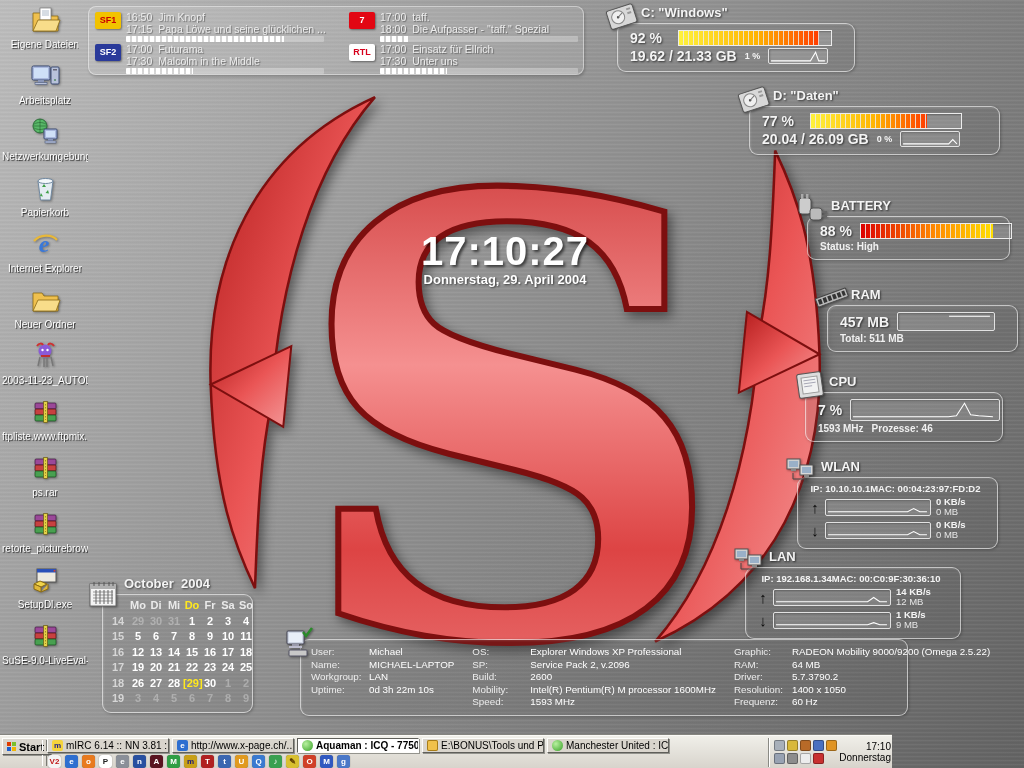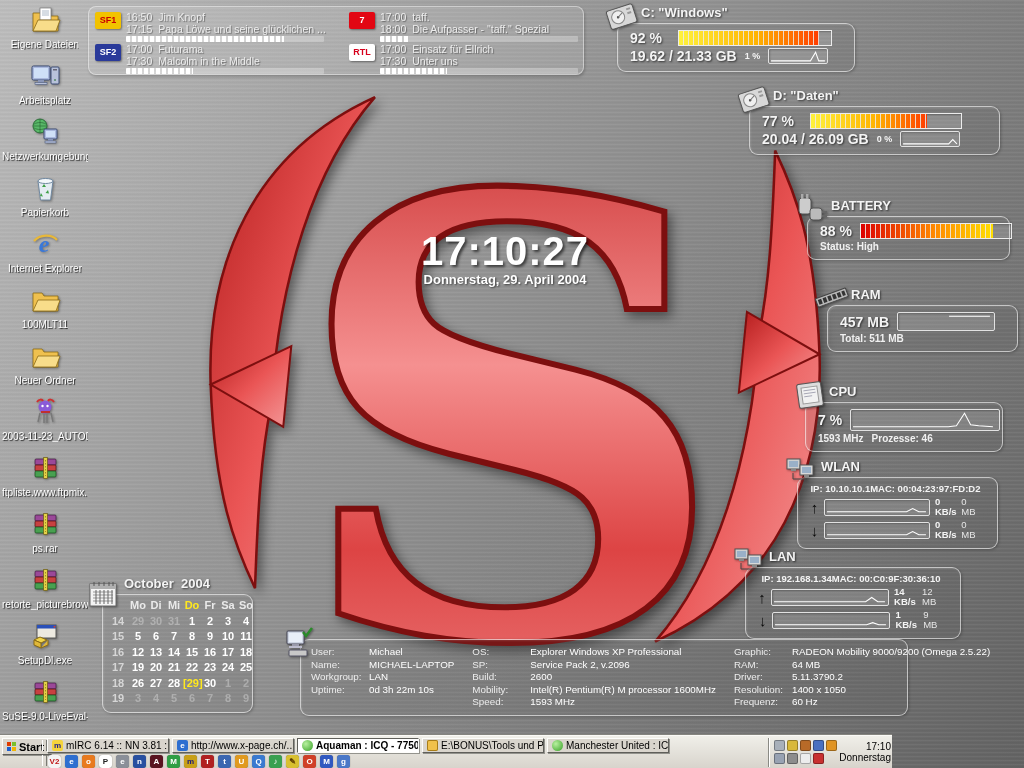--- a/index.html
+++ b/index.html
@@ -39,21 +39,21 @@
   .barfill.hot{background:linear-gradient(90deg,#fff23c,#ffb400 55%,#ff3c00)}
   .barfill.bat{background:linear-gradient(90deg,#dd0000,#ff8800 55%,#ffdf00)}
   .barfill::after{content:"";position:absolute;inset:0;
           background:repeating-linear-gradient(90deg,transparent 0 4px,rgba(235,235,235,.85) 4px 5px)}
   .graph{border:1px solid #e2e2e2;background:rgba(255,255,255,.14);box-shadow:inset 1px 1px 2px rgba(0,0,0,.25);
          border-radius:2px;flex:none;display:inline-block}
   .graph svg{display:block;width:100%;height:100%}
   .nethead{display:flex;justify-content:center;font-size:9.5px;font-weight:bold;margin:1px 0 3px}
   .net-row{display:flex;align-items:center;gap:5px;margin:3px 0}
   .arrow{font-size:15px;font-weight:bold;color:#0a0a0a;text-shadow:none;line-height:1;width:10px;text-align:center}
-  .rates{display:flex;flex-direction:row;line-height:10px;font-size:9.5px}
+  .rates{display:flex;flex-direction:column;line-height:10px;font-size:9.5px}
   .rates b{font-weight:bold}.rates i{font-style:normal;color:#e6e6e6}
   
   #tvw{position:absolute;left:88px;top:6px;width:494px;height:67px;z-index:3;
        border:1px solid rgba(255,255,255,.45);border-radius:8px;background:rgba(255,255,255,.10);
        box-shadow:1px 2px 3px rgba(0,0,0,.2)}
   .ch{position:absolute;width:240px;display:flex;gap:5px}
   .chlogo{width:26px;height:17px;border-radius:2px;font:bold 9px/17px "Liberation Sans",sans-serif;text-align:center;
           box-shadow:1px 1px 2px rgba(0,0,0,.4);flex:none;margin-top:1px}
   .chbody{flex:1;min-width:0}
   .chline{display:flex;gap:6px;font-size:10.5px;line-height:12px;color:#ededed;
@@ -173,27 +173,20 @@
           <text x="15" y="24" font-family="Liberation Serif,serif" font-size="24" font-weight="bold" font-style="italic" fill="#3a78d8" text-anchor="middle">e</text>
           <path d="M5 13c6-7 18-7 23-1" stroke="#e8b83a" stroke-width="2.2" fill="none"></path>
         </svg></span>
       <span class="dlabel">Internet Explorer</span>
     </div>
     <div class="desk-item">
       <span class="dicon"><svg viewBox="0 0 33 33">
           <path d="M4 9h9l2 3h14v15H4z" fill="#efc04e" stroke="#8a6a14" stroke-width=".8"></path>
           <path d="M4 27 9 16h22l-4 11z" fill="#f8dd8a" stroke="#8a6a14" stroke-width=".8"></path>
         </svg></span>
-      <span class="dlabel">100MLT11</span>
-    </div>
-    <div class="desk-item">
-      <span class="dicon"><svg viewBox="0 0 33 33">
-          <path d="M4 9h9l2 3h14v15H4z" fill="#efc04e" stroke="#8a6a14" stroke-width=".8"></path>
-          <path d="M4 27 9 16h22l-4 11z" fill="#f8dd8a" stroke="#8a6a14" stroke-width=".8"></path>
-        </svg></span>
       <span class="dlabel">Neuer Ordner</span>
     </div>
     <div class="desk-item">
       <span class="dicon"><svg viewBox="0 0 33 33">
           <circle cx="16" cy="11" r="6.5" fill="#8a5ad8"></circle>
           <path d="M8 6c2-3 5-3 6-1M25 6c-2-3-5-3-6-1" stroke="#d03030" stroke-width="2" fill="none"></path>
           <circle cx="13.5" cy="10" r="1.2" fill="#fff"></circle>
           <circle cx="18.5" cy="10" r="1.2" fill="#fff"></circle>
           <path d="M11 17l-2 9M15 18v9M18 18v9M22 17l2 9" stroke="#777" stroke-width="1.4"></path>
           <path d="M12 16h9" stroke="#c03030" stroke-width="2"></path>
@@ -424,21 +417,21 @@
             <polyline points="50,3 90,3" fill="none" stroke="#fff" stroke-width="1"></polyline>
           </svg>
         </span>
       </div>
     <div class="prow">
         <span class="small">Total: 511 MB</span>
       </div>
   </div>
 </div>
 
-<div class="panel" style="left:793px;top:384px;width:210px">
+<div class="panel" style="left:793px;top:374px;width:210px">
   <span class="picon"><svg viewBox="0 0 38 34">
         <g transform="rotate(-8 19 17)">
           <rect x="7" y="5" width="24" height="24" rx="2" fill="#dcdcdc" stroke="#555"></rect>
           <rect x="11" y="9" width="16" height="16" fill="#f2f2f2" stroke="#999"></rect>
           <path d="M13 12h12M13 15h12M13 18h8" stroke="#99a" stroke-width=".8"></path>
         </g>
       </svg></span>
   <div class="ptitle">CPU</div>
   <div class="pbox">
     <div class="prow">
@@ -675,21 +668,21 @@
           <div class="sys-row">
             <span class="sys-l">Graphic:</span>
             <span class="sys-v">RADEON Mobility 9000/9200 (Omega 2.5.22)</span>
           </div>
           <div class="sys-row">
             <span class="sys-l">RAM:</span>
             <span class="sys-v">64 MB</span>
           </div>
           <div class="sys-row">
             <span class="sys-l">Driver:</span>
-            <span class="sys-v">5.11.3790.2</span>
+            <span class="sys-v">5.7.3790.2</span>
           </div>
           <div class="sys-row">
             <span class="sys-l">Resolution:</span>
             <span class="sys-v">1400 x 1050</span>
           </div>
           <div class="sys-row">
             <span class="sys-l">Frequenz:</span>
             <span class="sys-v">60 Hz</span>
           </div>
         </div>

